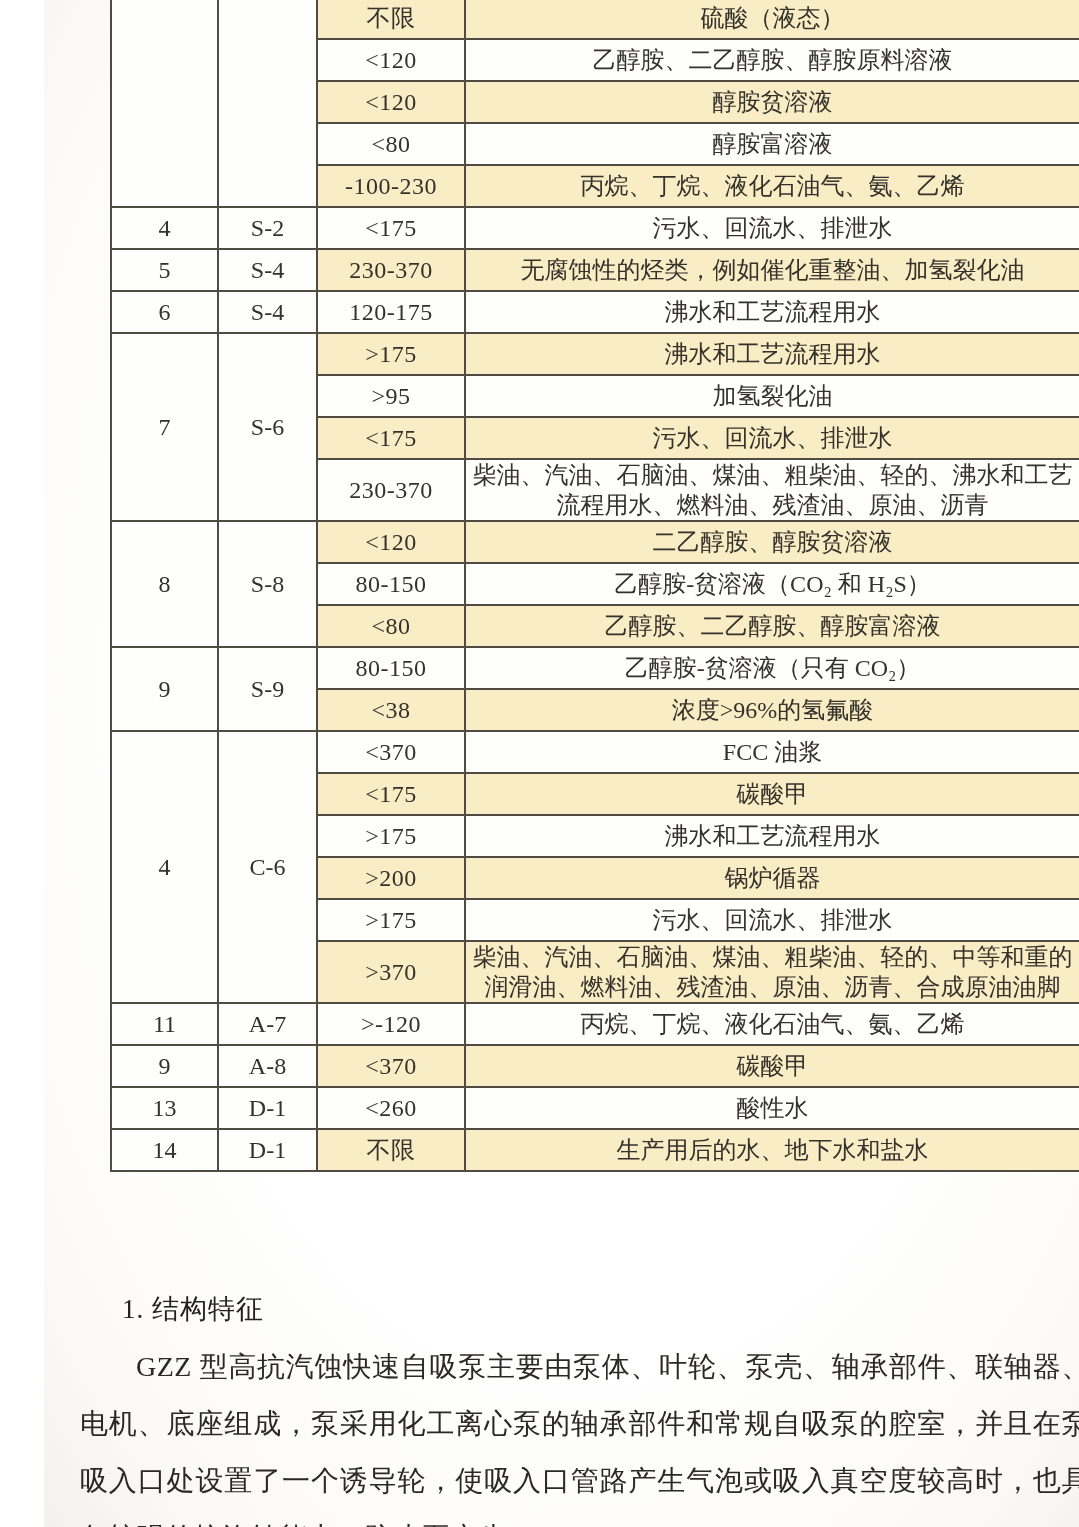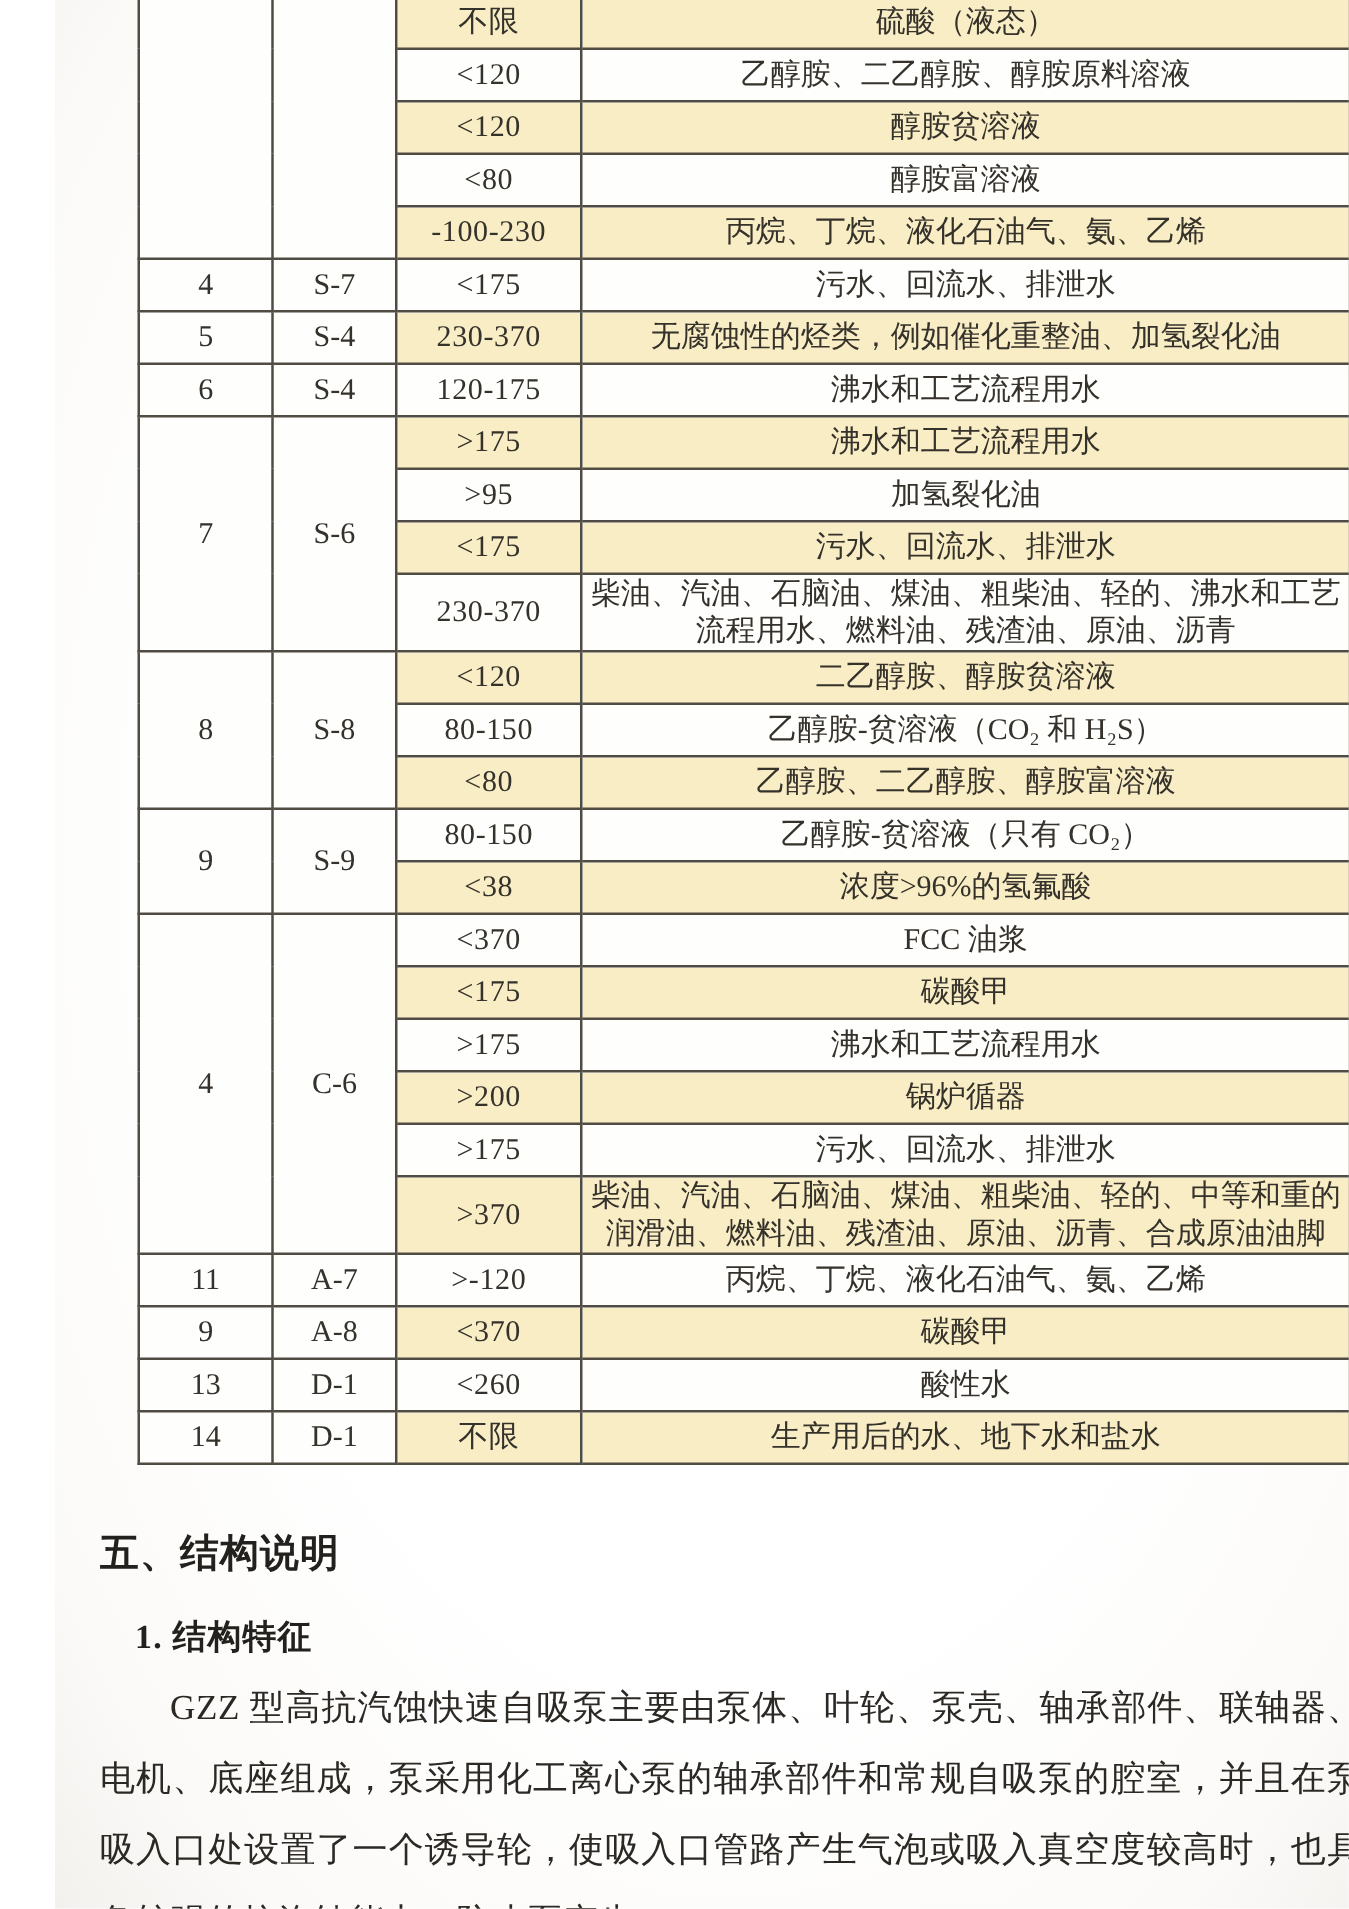--- a/index.html
+++ b/index.html
@@ -42,22 +42,22 @@
   .col-code{width:99px;}
   .col-temp{width:148px;letter-spacing:.5px;}
   .col-desc{width:615px;}
   
   .sec-heading{
     position:absolute;left:36px;top:1222px;
     font-size:31px;font-weight:bold;color:#23211d;
     letter-spacing:1px;
   }
   .sub-heading{
-    position:absolute;left:64px;top:1291px;
-    font-size:27px;font-weight:bold;color:#23211d;
+    position:absolute;left:78px;top:1291px;
+    font-size:27px;font-weight:normal;color:#23211d;
     letter-spacing:1px;
   }
   .body-para{
     position:absolute;left:36px;top:1338px;width:1010px;
     font-size:28px;line-height:57px;
     text-align:justify;text-justify:inter-ideograph;
     text-indent:2em;color:#2c2925;
     letter-spacing:.5px;
   }
 </style>
@@ -92,21 +92,21 @@
           <tr>
             <td class="col-temp">&lt;80</td>
             <td class="col-desc">醇胺富溶液</td>
           </tr>
           <tr>
             <td class="col-temp shade">-100-230</td>
             <td class="col-desc shade">丙烷、丁烷、液化石油气、氨、乙烯</td>
           </tr>
           <tr>
             <td rowspan="1" class="col-num">4</td>
-            <td rowspan="1" class="col-code">S-7</td>
+            <td rowspan="1" class="col-code">S-2</td>
             <td class="col-temp">&lt;175</td>
             <td class="col-desc">污水、回流水、排泄水</td>
           </tr>
           <tr>
             <td rowspan="1" class="col-num">5</td>
             <td rowspan="1" class="col-code">S-4</td>
             <td class="col-temp shade">230-370</td>
             <td class="col-desc shade">无腐蚀性的烃类，例如催化重整油、加氢裂化油</td>
           </tr>
           <tr>
@@ -204,17 +204,16 @@
           <tr>
             <td rowspan="1" class="col-num">14</td>
             <td rowspan="1" class="col-code">D-1</td>
             <td class="col-temp shade">不限</td>
             <td class="col-desc shade">生产用后的水、地下水和盐水</td>
           </tr>
         </tbody>
     </table>
   </div>
 
-  <div class="sec-heading">五、结构说明</div>
   <div class="sub-heading">1. 结构特征</div>
   <div class="body-para">GZZ 型高抗汽蚀快速自吸泵主要由泵体、叶轮、泵壳、轴承部件、联轴器、电机、底座组成，泵采用化工离心泵的轴承部件和常规自吸泵的腔室，并且在泵吸入口处设置了一个诱导轮，使吸入口管路产生气泡或吸入真空度较高时，也具备较强的抗汽蚀能力，防止泵产生</div>
 
 </div>
 
 </body></html>

